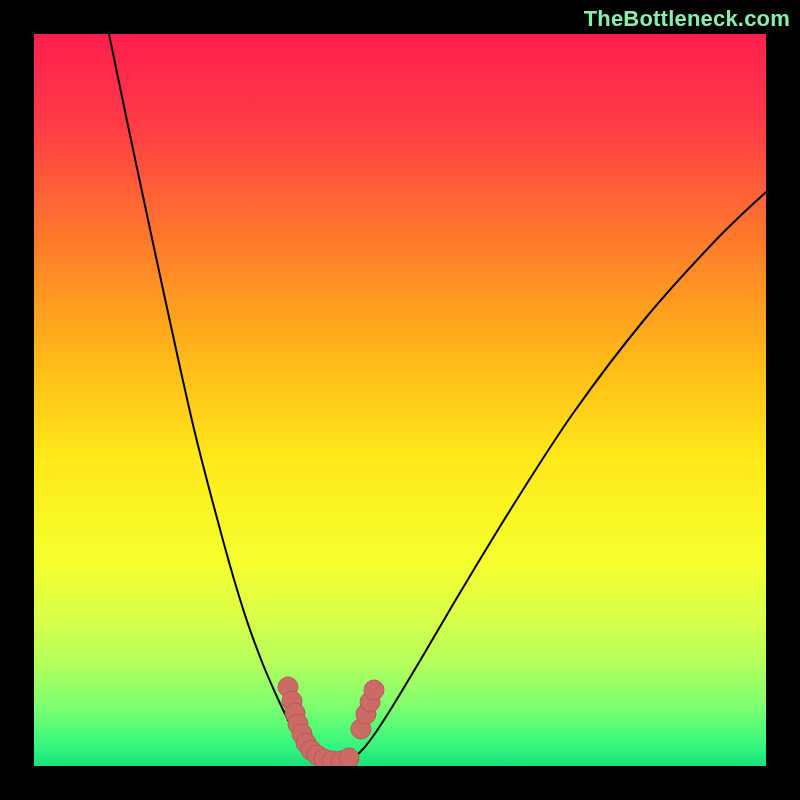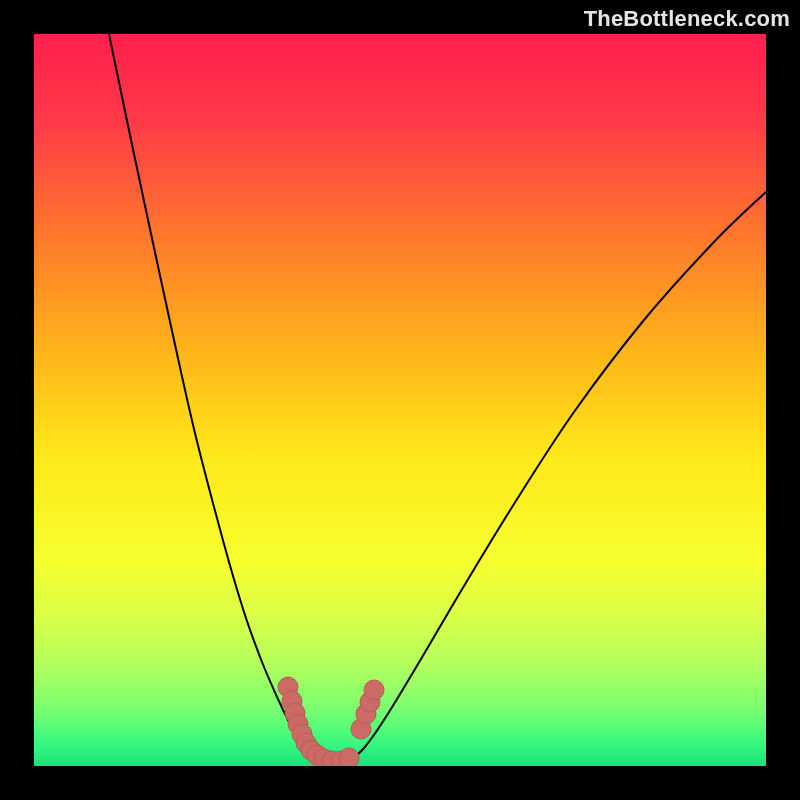--- a/index.html
+++ b/index.html
@@ -23,21 +23,21 @@
     top: 34px;
     left: 34px;
     width: 732px;
     height: 732px;
     overflow: hidden;
   }
   .watermark {
     position: absolute;
     top: 6px;
     right: 10px;
-    color: #e5e5e5;
+    color: #86efac;
     font-size: 22px;
     font-weight: 600;
     letter-spacing: 0.2px;
   }
   svg {
     display: block;
   }
 </style>
 </head>
 <body>

